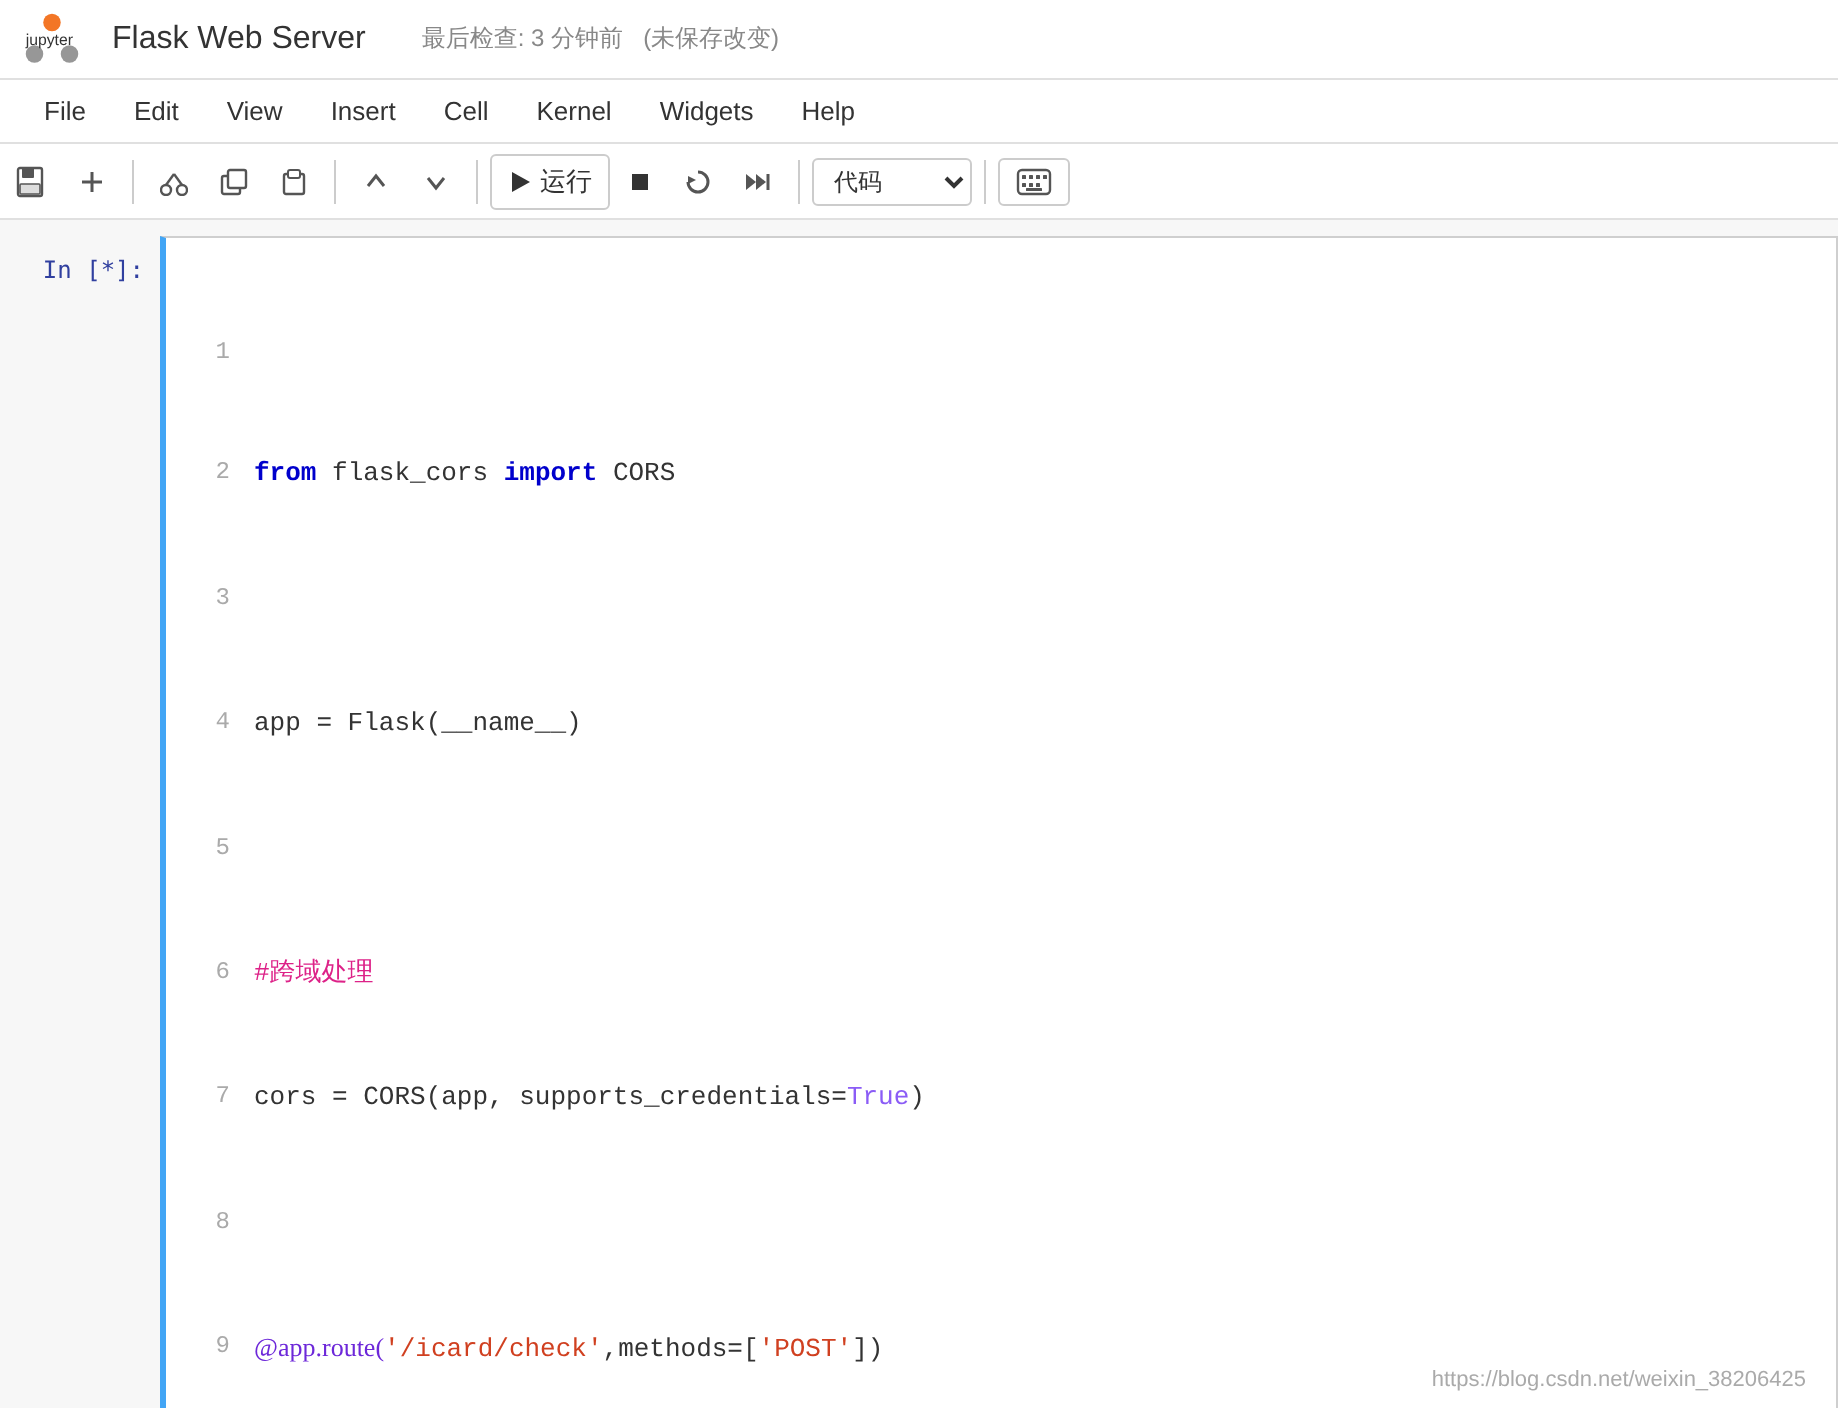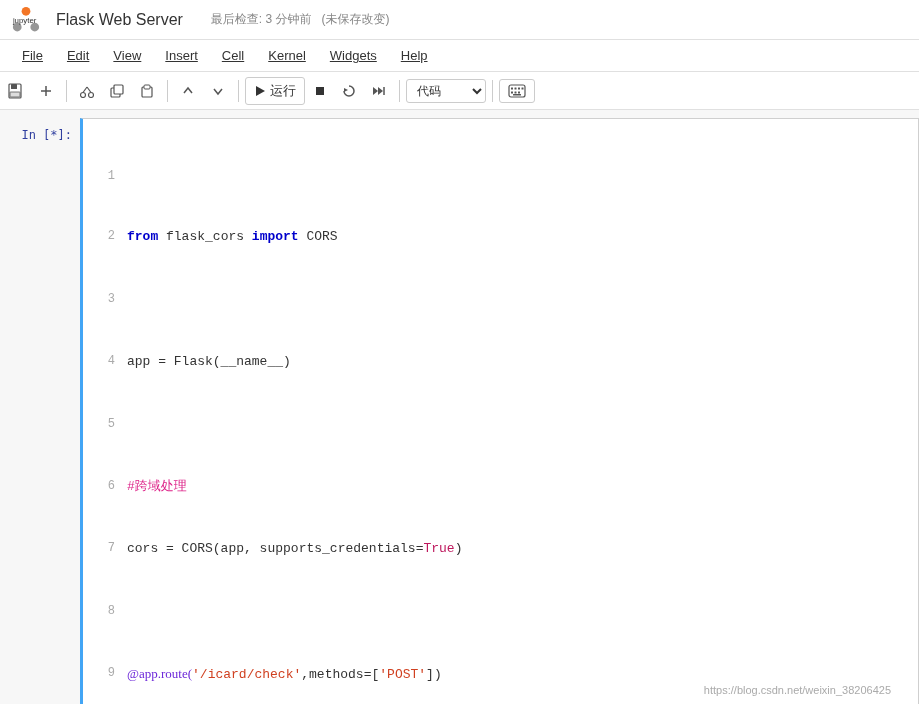--- a/index.html
+++ b/index.html
@@ -41,21 +41,20 @@
       padding: 0 12px;
       height: 32px;
       gap: 4px;
     }
     .menu-item {
       padding: 4px 10px;
       cursor: pointer;
       font-size: 13px;
       border-radius: 3px;
       color: #333;
-      text-decoration: underline;
     }
 
     
     #toolbar {
       display: flex;
       align-items: center;
       background: #fff;
       border-bottom: 1px solid #e0e0e0;
       padding: 3px 0;
       height: 38px;
@@ -168,27 +167,27 @@
       user-select: none;
       font-size: 12px;
     }
     .line-code {}
 
     
     .kw { color: #0000cc; font-weight: bold; }
     .str { color: #d04020; }
     .comment { color: #dd2288; }                       
     .decorator { color: #6d28d9; font-family: Liberation Serif, serif; }
-    .param { color: #be185d; }
+    .param { color: #8b5cf6; }
 
     
     #watermark {
       position: fixed;
       bottom: 8px;
-      right: 28px;
+      right: 16px;
       font-size: 11px;
       color: #aaa;
     }
   </style>
 </head>
 <body>
 
 <div id="topbar">
   <div id="jupyter-logo">
 

